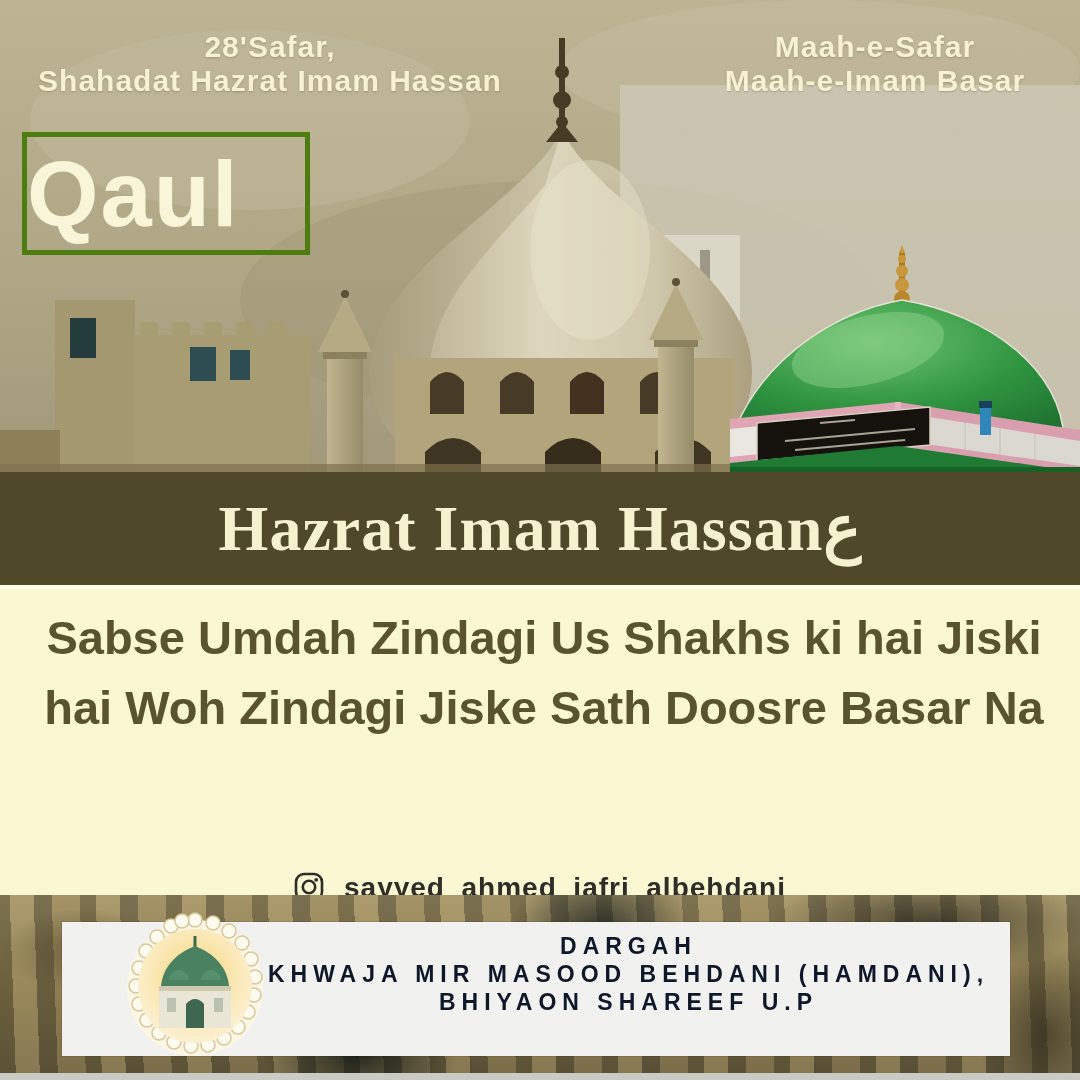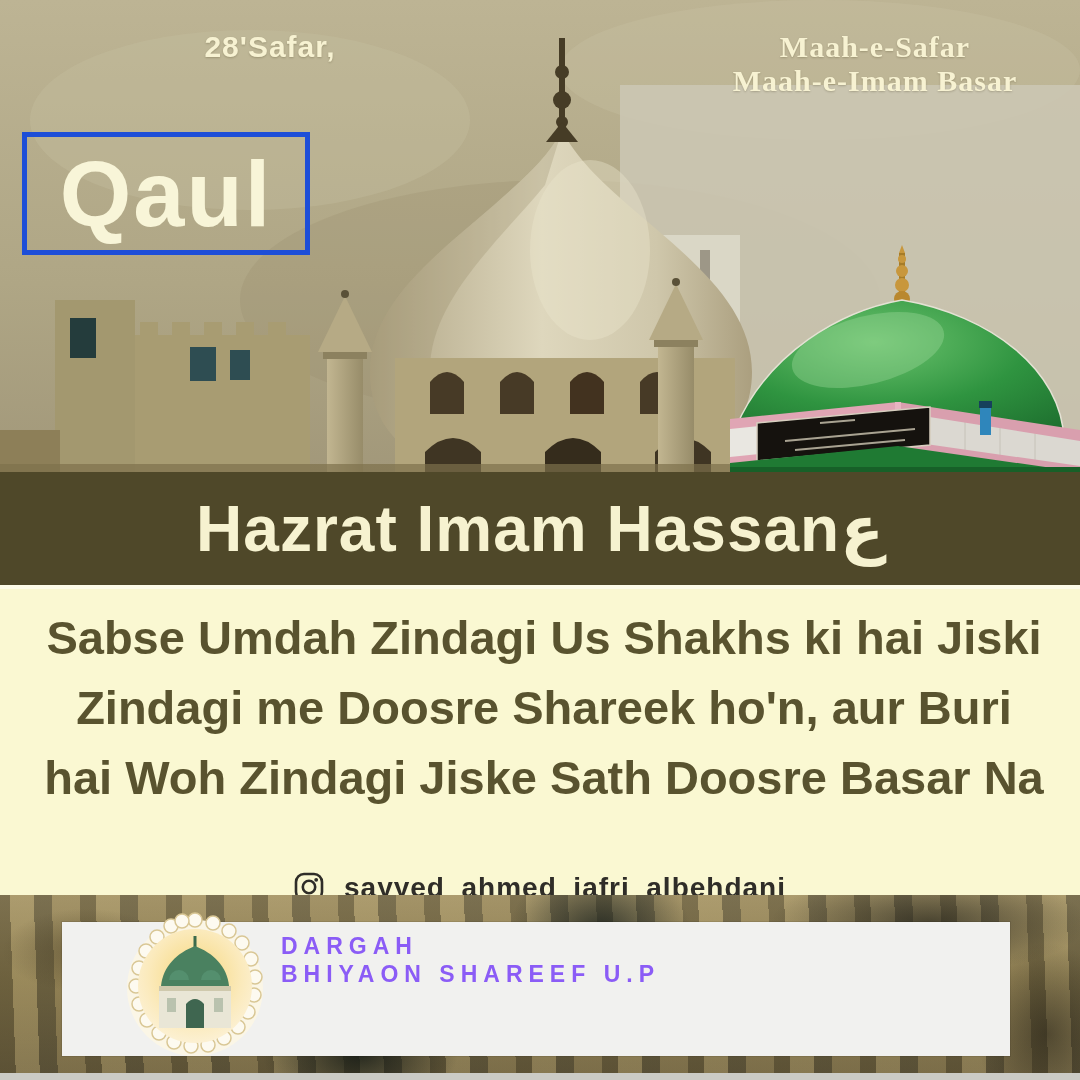--- a/index.html
+++ b/index.html
@@ -9,32 +9,32 @@
     background:#b3aa8a;
   }
   
   .photo-top{position:absolute;left:0;top:0;width:1080px;height:472px;}
   .photo-top svg{display:block;}
   
   .hdr{position:absolute;text-align:center;color:#f7f2d2;font-weight:bold;
        font-size:30px;line-height:34px;letter-spacing:1px;
        text-shadow:0 1px 2px rgba(60,50,20,.25);}
   .hdr-left{left:0;top:30px;width:540px;}
-  .hdr-right{left:670px;top:30px;width:410px;font-family:Liberation Serif, serif;}
+  .hdr-right{left:670px;top:30px;width:410px;}
   
   .qaul-box{position:absolute;left:22px;top:132px;width:288px;height:123px;
-    border:5px solid #1d4ed8;box-sizing:border-box;
-    display:flex;align-items:center;justify-content:center;}
+    border:5px solid #4d7c0f;box-sizing:border-box;
+    display:flex;align-items:center;}
   .qaul-box span{color:#f8f5d8;font-size:92px;font-weight:bold;line-height:1;
     letter-spacing:2px;}
   
   .shrine{position:absolute;left:690px;top:245px;width:390px;height:227px;overflow:hidden;}
   
   .banner{position:absolute;left:0;top:472px;width:1080px;height:113px;
-    background:#4f4829;display:flex;align-items:center;justify-content:center;}
+    background:#4f4829;display:flex;align-items:center;justify-content:center;font-family:Liberation Serif, serif;}
   .banner span{color:#f6f2d0;font-size:64px;font-weight:bold;letter-spacing:1px;}
   
   .quote{position:absolute;left:0;top:585px;width:1080px;height:310px;
     background:#faf8d2;border-top:4px solid #fdfce8;box-sizing:border-box;
     text-align:center;color:#59532f;}
   .quote .qline{font-size:47px;font-weight:bold;line-height:70px;white-space:nowrap;}
   .quote .qwrap{padding-top:14px;padding-left:8px;}
   .ig-row{position:absolute;left:0;top:872px;width:1080px;height:40px;
     display:flex;align-items:flex-start;justify-content:center;gap:20px;}
   .ig-row .handle{font-size:28px;font-weight:bold;color:#2f2d28;letter-spacing:1px;}
@@ -46,22 +46,22 @@
       radial-gradient(ellipse 220px 70px at 86% 15%, rgba(28,28,22,.65), transparent 72%),
       radial-gradient(ellipse 100px 130px at 97% 75%, rgba(40,36,24,.6), transparent 70%),
       radial-gradient(ellipse 120px 60px at 8% 30%, rgba(70,60,35,.5), transparent 70%),
       repeating-linear-gradient(88deg, rgba(55,48,28,.35) 0 16px, rgba(195,175,120,.28) 16px 40px,
          rgba(38,36,26,.32) 40px 58px, rgba(165,145,95,.22) 58px 86px),
       linear-gradient(180deg,#a3946a 0%,#8a7b50 45%,#6e6242 100%);
   }
   .info-box{position:absolute;left:62px;top:922px;width:948px;height:134px;
     background:#f1f1ef;box-shadow:0 0 0 1px rgba(0,0,0,.08);}
   .logo-svg{position:absolute;left:63px;top:-16px;}
-  .info-text{position:absolute;left:219px;top:10px;width:725px;
-    color:#8b5cf6;}
+  .info-text{position:absolute;left:204px;top:10px;width:725px;
+    text-align:center;color:#0f172a;}
   .info-text .fline{font-size:23px;font-weight:bold;letter-spacing:6px;
     line-height:28px;white-space:nowrap;}
   .bottom-strip{position:absolute;left:0;bottom:0;width:1080px;height:7px;background:#cbcbc5;}
 </style>
 </head>
 <body>
 
 <div class="poster">
 
   <div class="photo-top">
@@ -214,38 +214,38 @@
 
       <g>
         <polygon points="40,218 208,201 390,227 390,227 40,227" fill="#1f7a33"></polygon>
         <rect x="40" y="222" width="350" height="5" fill="#176028"></rect>
       </g>
     </svg>
   </div>
 
   <div class="hdr hdr-left">
     <div>28'Safar,</div>
+    <div>Shahadat Hazrat Imam Hassan</div>
   </div>
   <div class="hdr hdr-right">
     <div>Maah-e-Safar</div>
     <div>Maah-e-Imam Basar</div>
   </div>
 
   <div class="qaul-box">
     <span>Qaul</span>
   </div>
 
   <div class="banner">
     <span>Hazrat Imam Hassanع</span>
   </div>
 
   <div class="quote">
     <div class="qwrap">
       <div class="qline">Sabse Umdah Zindagi Us Shakhs ki hai Jiski</div>
-      <div class="qline">Zindagi me Doosre Shareek ho'n, aur Buri</div>
       <div class="qline">hai Woh Zindagi Jiske Sath Doosre Basar Na</div>
     </div>
   </div>
 
   <div class="ig-row">
     <svg width="30" height="30" viewBox="0 0 30 30">
       <rect x="2" y="2" width="26" height="26" rx="8" fill="none" stroke="#2f2d28" stroke-width="2.6"></rect>
       <circle cx="15" cy="15" r="6.2" fill="none" stroke="#2f2d28" stroke-width="2.6"></circle>
       <circle cx="22.2" cy="7.8" r="1.9" fill="#2f2d28"></circle>
     </svg>
@@ -296,19 +296,20 @@
         <path d="M76,74 a10,10 0 0 1 20,0 Z" fill="#559070" opacity="0.9"></path>
         <rect x="34" y="80" width="72" height="42" fill="#e9e6d6"></rect>
         <rect x="34" y="80" width="72" height="5" fill="#cfc9ad"></rect>
         <path d="M61,122 L61,98 q9,-10 18,0 L79,122 Z" fill="#3f6650"></path>
         <rect x="42" y="92" width="9" height="14" fill="#b9c2ae"></rect>
         <rect x="89" y="92" width="9" height="14" fill="#b9c2ae"></rect>
       </g>
     </svg>
     <div class="info-text">
       <div class="fline">DARGAH</div>
+      <div class="fline">KHWAJA MIR MASOOD BEHDANI (HAMDANI),</div>
       <div class="fline">BHIYAON SHAREEF U.P</div>
     </div>
   </div>
 
   <div class="bottom-strip"></div>
 
 </div>
 
 </body></html>

